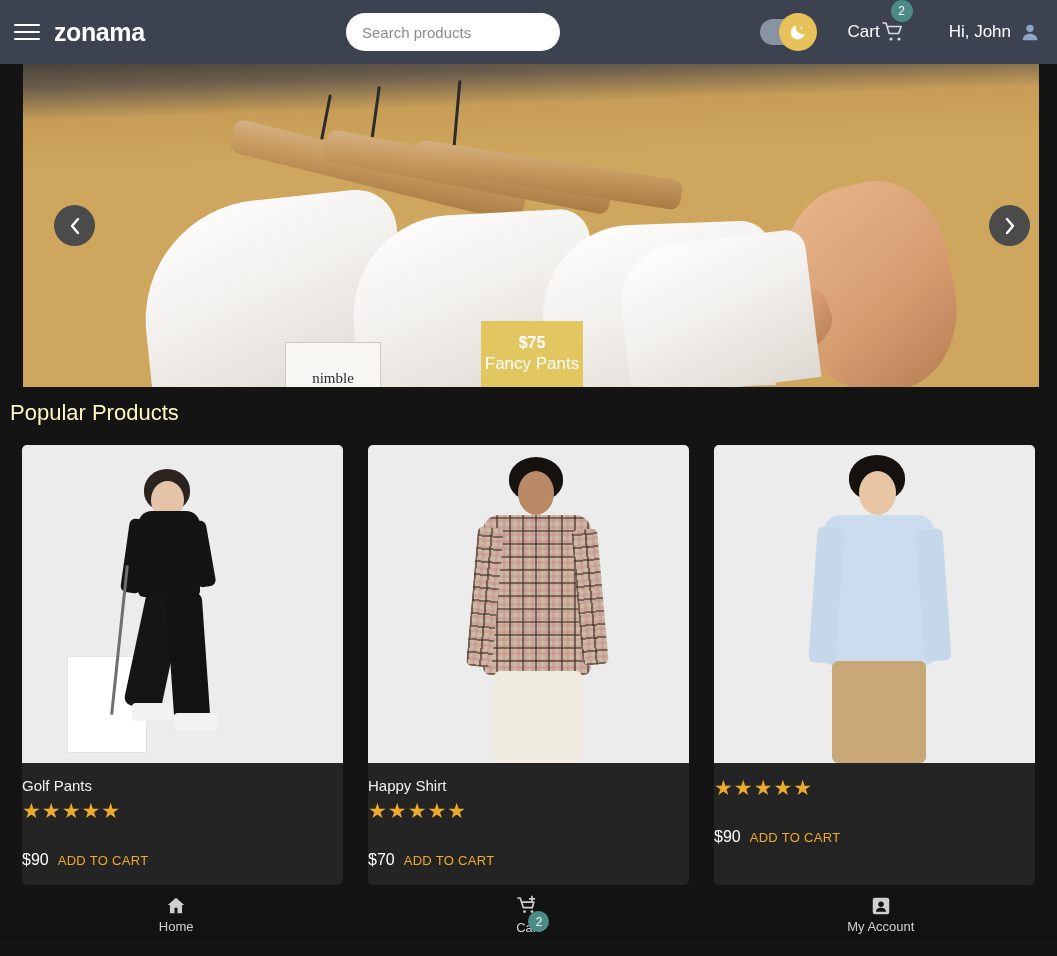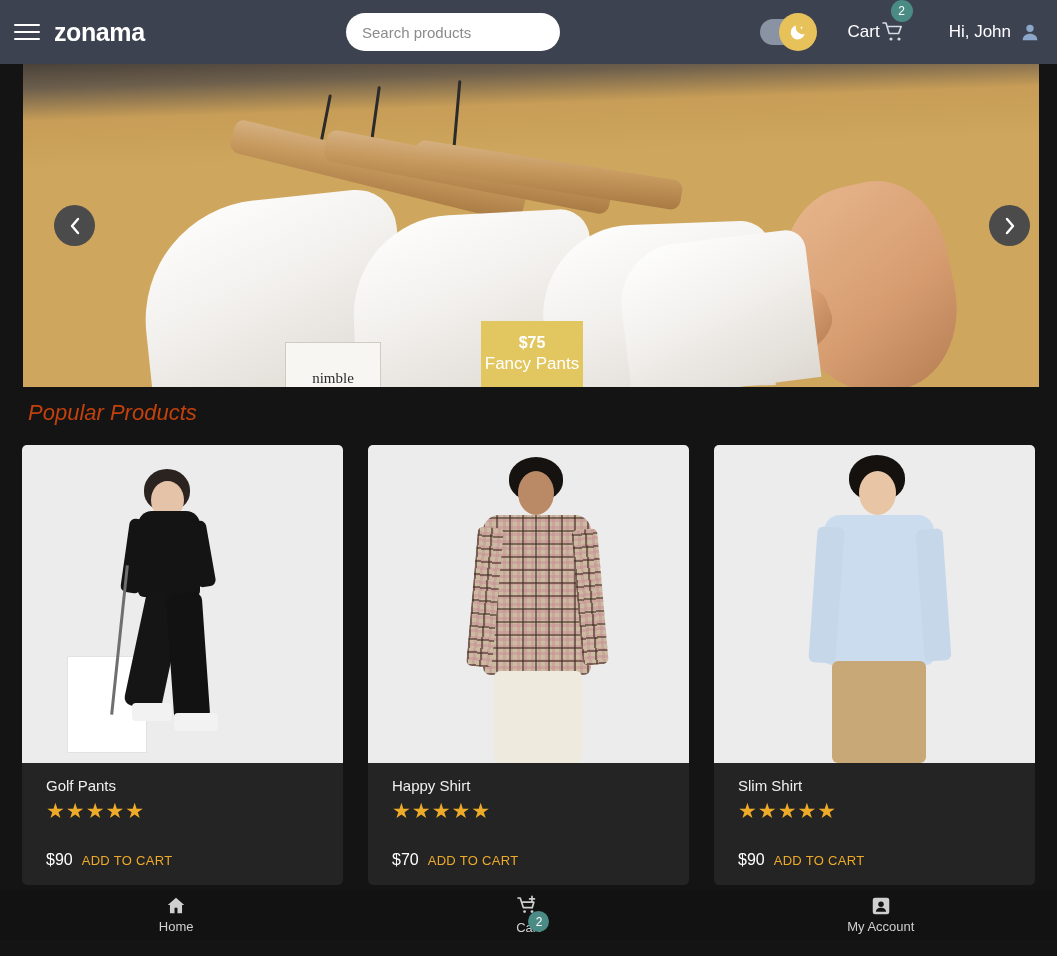--- a/index.html
+++ b/index.html
@@ -222,25 +222,24 @@
     align-items: center;
     justify-content: center;
     cursor: pointer;
   }
   .carousel-prev { left: 31px; }
   .carousel-next { left: 966px; }
 
   
   .section-title {
     position: absolute;
-    left: 28px;
+    left: 10px;
     top: 400px;
     font-size: 22px;
-    color: #c2410c;
-    font-style: italic;
+    color: #fef9c3;
   }
 
   
   .product-grid {
     position: absolute;
     left: 22px;
     top: 445px;
     width: 1013px;
     display: flex;
     gap: 25px;
@@ -250,21 +249,21 @@
     background: #242424;
     border-radius: 5px;
     overflow: hidden;
   }
   .product-image {
     height: 318px;
     background: #ececec;
     position: relative;
     overflow: hidden;
   }
-  .product-info { padding: 14px 12px 16px 24px; }
+  .product-info { padding: 14px 12px 16px 0; }
   .product-name { font-size: 15px; color: #f0f0f0; margin-bottom: 6px; }
   .stars { display: flex; gap: 1px; margin-bottom: 30px; }
   .star { color: #eeab2a; font-size: 21px; line-height: 21px; }
   .product-bottom { display: flex; align-items: baseline; gap: 9px; }
   .price { font-size: 16px; color: #ffffff; }
   .add-to-cart {
     background: none;
     border: none;
     color: #eeab2a;
     font-family: "Liberation Sans", sans-serif;
@@ -481,21 +480,20 @@
   <div class="product-card">
     <div class="product-image">
       <div class="m-hair" style="left:135px; top:10px; width:56px; height:46px; background:#14110f;"></div>
       <div class="m-head" style="left:145px; top:26px; width:37px; height:44px; background:#e8c6a5;"></div>
       <div class="m-body" style="left:110px; top:70px; width:110px; height:150px; background:#ccdcef; border-radius:16px 16px 8px 8px;"></div>
       <div class="m-arm" style="left:99px; top:82px; width:27px; height:136px; background:#c6d7ea; transform:rotate(4deg);"></div>
       <div class="m-arm" style="left:206px; top:84px; width:27px; height:132px; background:#c6d7ea; transform:rotate(-4deg);"></div>
       <div class="m-leg" style="left:118px; top:216px; width:94px; height:102px; background:#c9a878; border-radius:6px;"></div>
     </div>
     <div class="product-info">
-      <div class="product-name">Slim Shirt</div>
       <div class="stars">
         <span class="star">★</span>
         <span class="star">★</span>
         <span class="star">★</span>
         <span class="star">★</span>
         <span class="star">★</span>
       </div>
       <div class="product-bottom">
         <span class="price">$90</span>
         <button class="add-to-cart">ADD TO CART</button>

